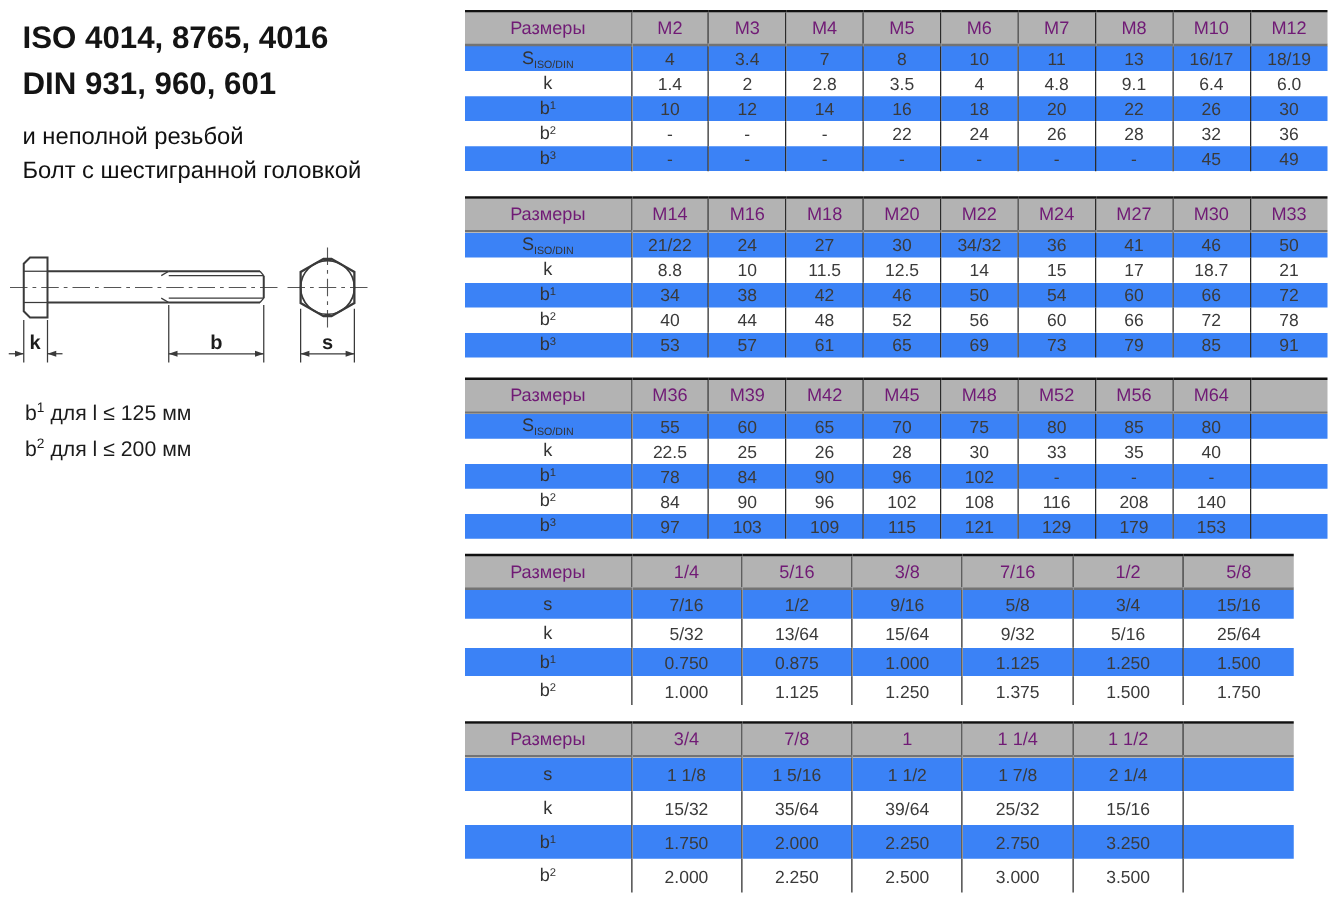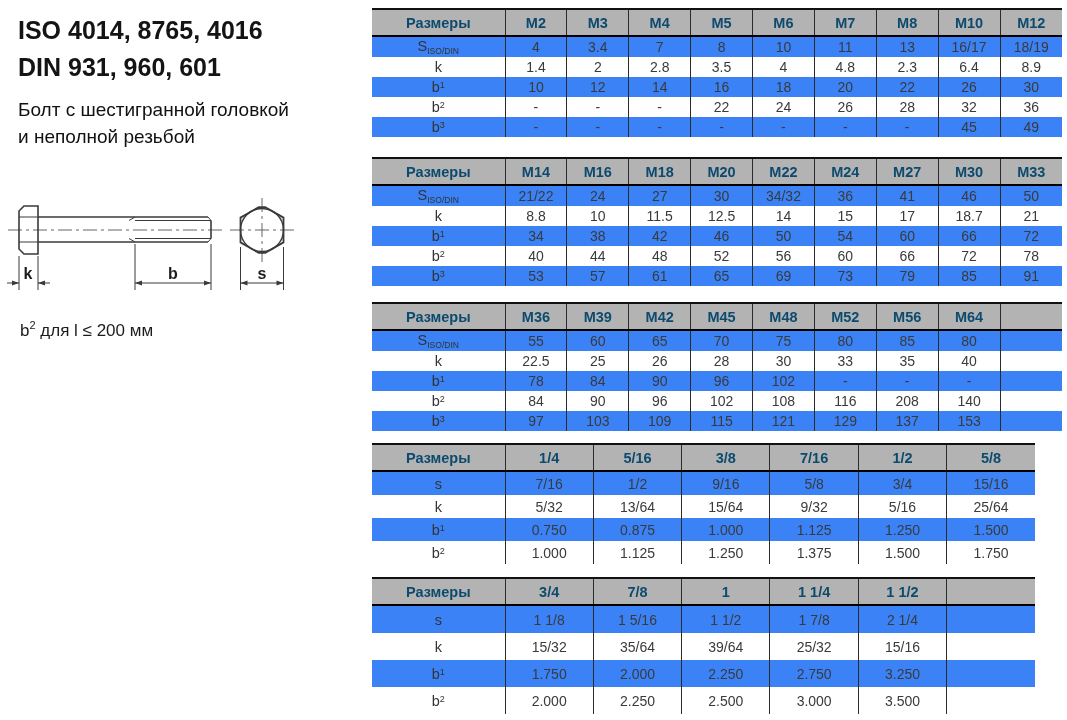--- a/index.html
+++ b/index.html
@@ -17,22 +17,22 @@
   .footnotes{position:absolute;left:20px;top:312px;font-size:17px;line-height:29px;color:#1c1c1c;}
   .footnotes sup{font-size:11px;line-height:0;}
   
   .tables{position:absolute;left:372px;top:0;width:695px;height:720px;}
   table.dim-table{
     position:absolute;border-collapse:collapse;table-layout:fixed;
     font-size:14px;color:#3a3a3a;
   }
   .dim-table th,.dim-table td{text-align:center;vertical-align:middle;padding:0;overflow:hidden;white-space:nowrap;}
   .dim-table thead th{
-    background:#b3b3b3;border-top:2px solid #111;border-bottom:2px solid #000000;
-    font-weight:700;color:#0c4a6e;height:25px;font-size:14.5px;
+    background:#b3b3b3;border-top:2px solid #111;border-bottom:2px solid #737373;
+    font-weight:400;color:#701a75;height:25px;font-size:14.5px;
   }
   .dim-table th + th,.dim-table td + td{border-left:1px solid #2b2b2b;}
   .dim-table tbody tr.stripe{background:#3b82f6;}
   .dim-table tbody td.rowlabel{font-size:14.5px;color:#333;}
   .dim-table sub{font-size:8.5px;vertical-align:-3px;letter-spacing:0;}
   .dim-table sup{font-size:9px;vertical-align:4px;}
   .rows20 tbody td{height:20px;}
   .rows23 tbody td{height:23px;}
   .rows27 tbody td{height:27px;}
   #t1{left:0;top:8px;width:690px;}
@@ -54,22 +54,22 @@
 <div class="page">
 
   <div class="left-panel">
 
     <div class="title-block">
       <h1 class="title-line">ISO 4014, 8765, 4016</h1>
       <h1 class="title-line">DIN 931, 960, 601</h1>
     </div>
 
     <div class="subtitle-block">
+      <p class="subtitle-line">и неполной резьбой</p>
       <p class="subtitle-line">Болт с шестигранной головкой</p>
-      <p class="subtitle-line">и неполной резьбой</p>
     </div>
 
     <svg class="drawing-svg" viewBox="0 0 370 172">
 
       <line class="cline" x1="8" y1="78" x2="225" y2="78"></line>
 
       <path class="outline" d="M 38 54 L 24 54 L 19 59 L 19 97 L 24 102 L 38 102 Z"></path>
       <line class="thin" x1="19" y1="65" x2="38" y2="65"></line>
       <line class="thin" x1="19" y1="90" x2="38" y2="90"></line>
 
@@ -108,20 +108,21 @@
 
       <line class="dimline" x1="240.5" y1="95" x2="240.5" y2="138"></line>
       <line class="dimline" x1="283.5" y1="95" x2="283.5" y2="138"></line>
       <line class="dimline" x1="240.5" y1="131" x2="283.5" y2="131"></line>
       <polygon class="arrow" points="240.5,131 247.5,128.6 247.5,133.4"></polygon>
       <polygon class="arrow" points="283.5,131 276.5,128.6 276.5,133.4"></polygon>
       <text class="dimtext" x="262" y="127" text-anchor="middle">s</text>
     </svg>
 
     <div class="footnotes">
+      <div><span>b</span><sup>1</sup><span> для l ≤ 125 мм</span></div>
       <div><span>b</span><sup>2</sup><span> для l ≤ 200 мм</span></div>
     </div>
   </div>
 
   <div class="tables">
     <table id="t1" class="dim-table rows20">
         <colgroup>
           <col style="width: 133px;">
           <col>
           <col>
@@ -161,23 +162,23 @@
             <td>18/19</td>
           </tr>
           <tr>
             <td class="rowlabel">k</td>
             <td>1.4</td>
             <td>2</td>
             <td>2.8</td>
             <td>3.5</td>
             <td>4</td>
             <td>4.8</td>
-            <td>2.3</td>
+            <td>9.1</td>
             <td>6.4</td>
-            <td>8.9</td>
+            <td>6.0</td>
           </tr>
           <tr class="stripe">
             <td class="rowlabel">b<sup>1</sup></td>
             <td>10</td>
             <td>12</td>
             <td>14</td>
             <td>16</td>
             <td>18</td>
             <td>20</td>
             <td>22</td>
@@ -377,21 +378,21 @@
             <td></td>
           </tr>
           <tr class="stripe">
             <td class="rowlabel">b<sup>3</sup></td>
             <td>97</td>
             <td>103</td>
             <td>109</td>
             <td>115</td>
             <td>121</td>
             <td>129</td>
-            <td>137</td>
+            <td>179</td>
             <td>153</td>
             <td></td>
           </tr>
         </tbody>
       </table>
     <table id="t4" class="dim-table rows23">
         <colgroup>
           <col style="width: 133px;">
           <col>
           <col>

